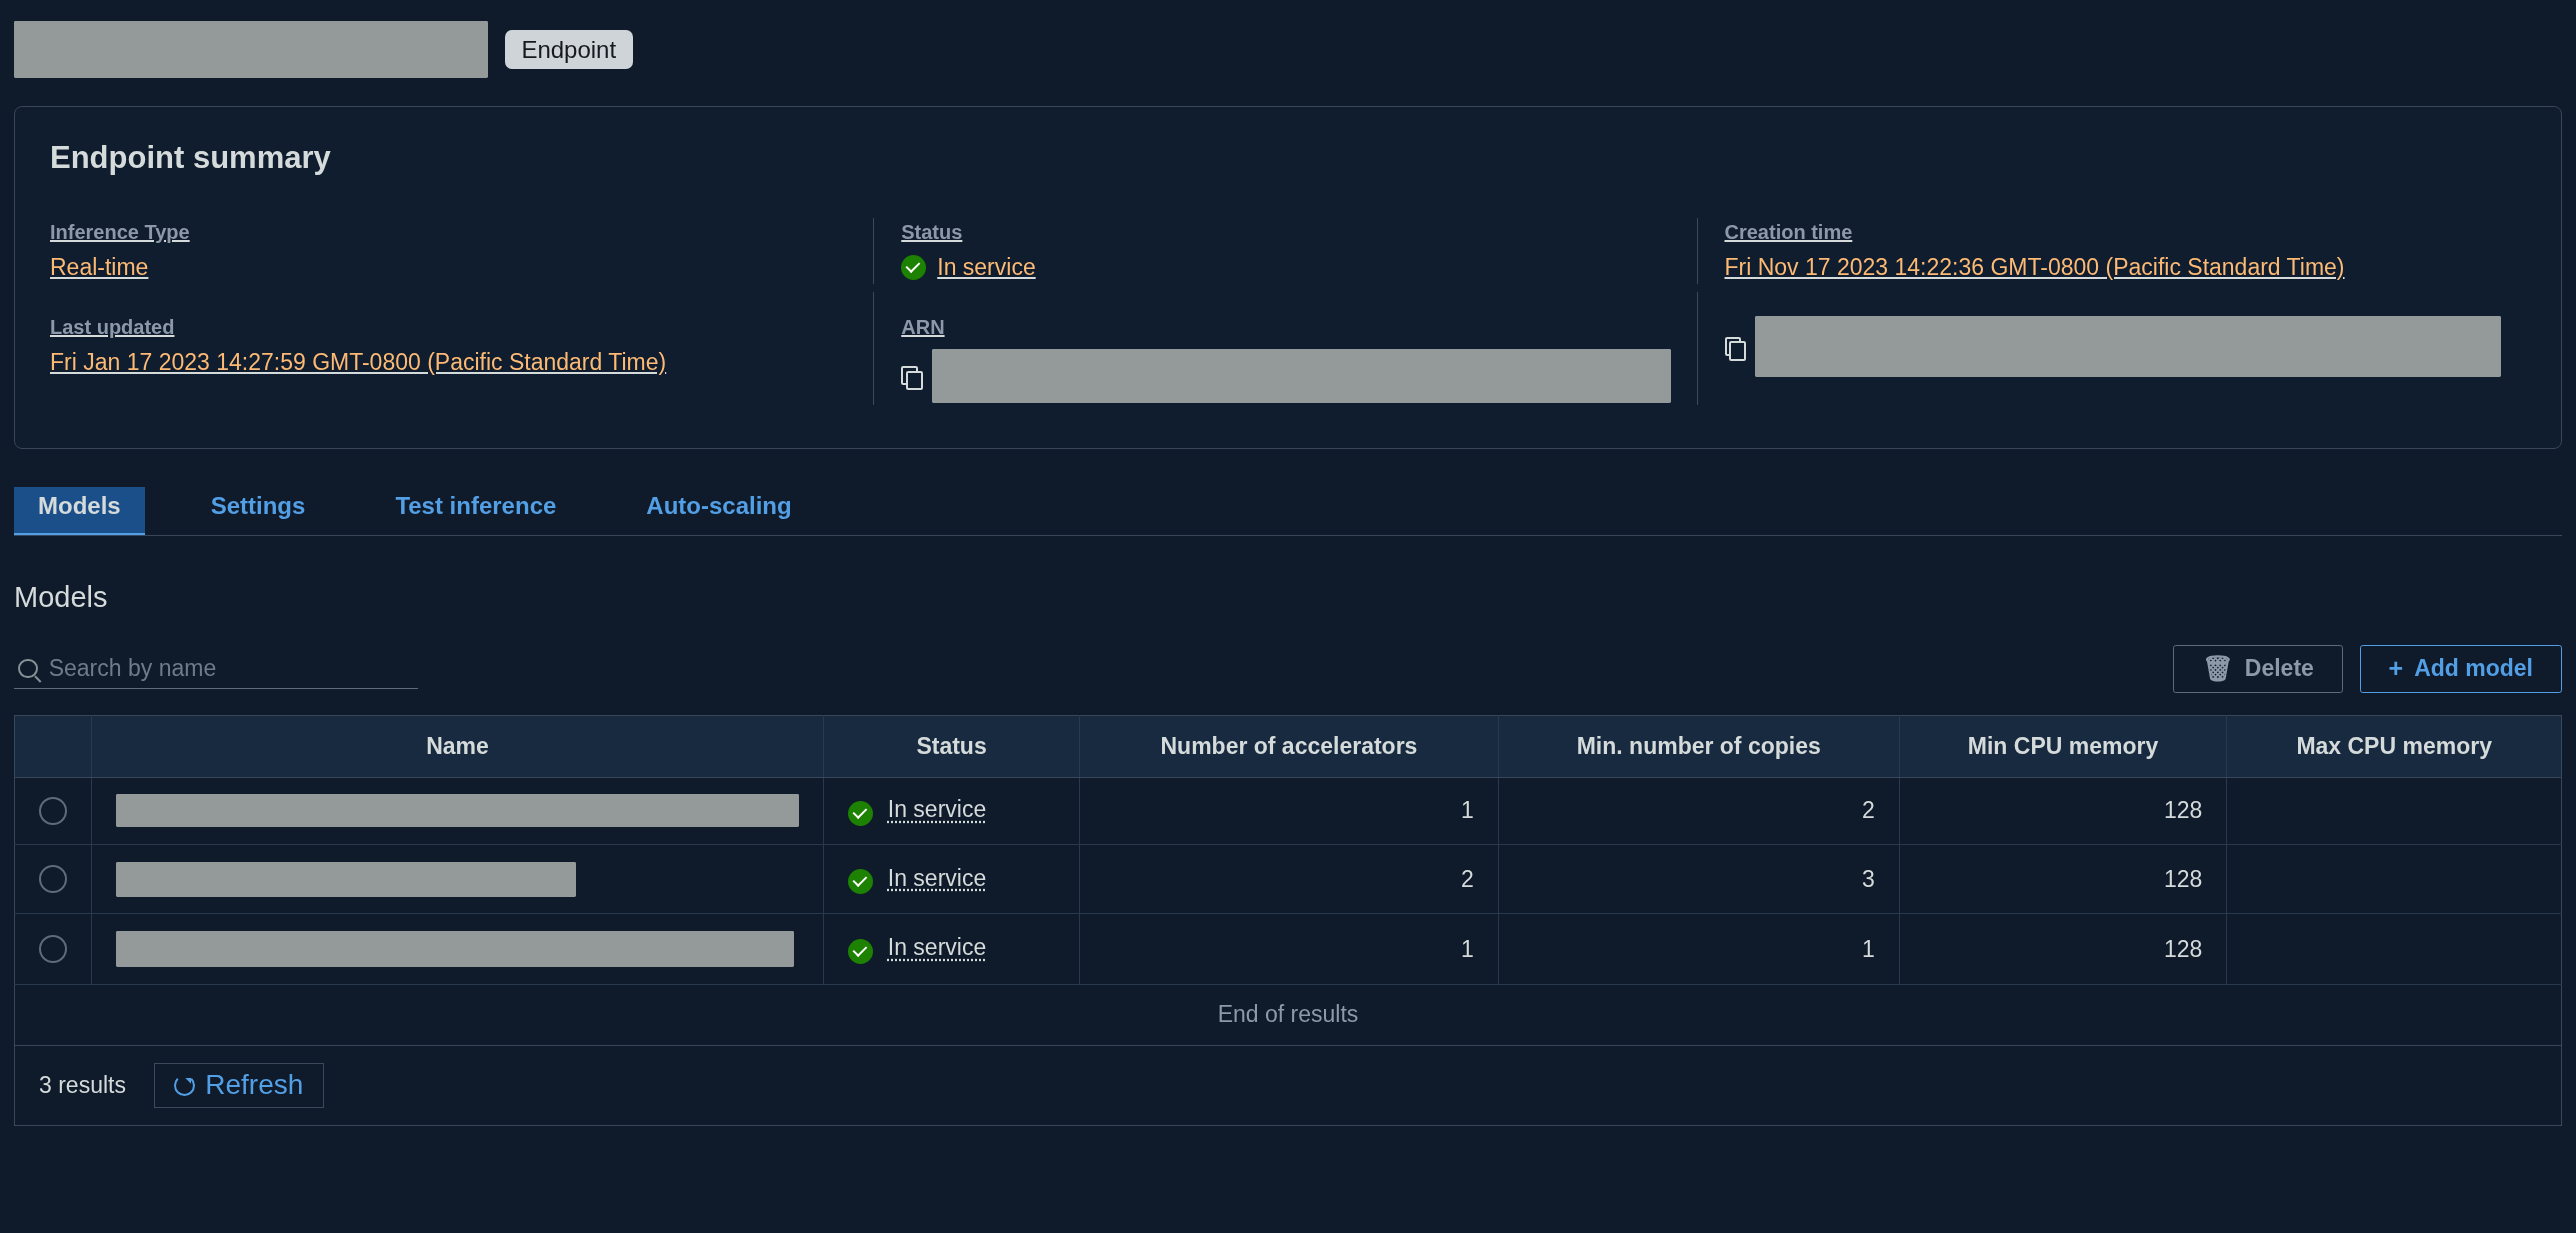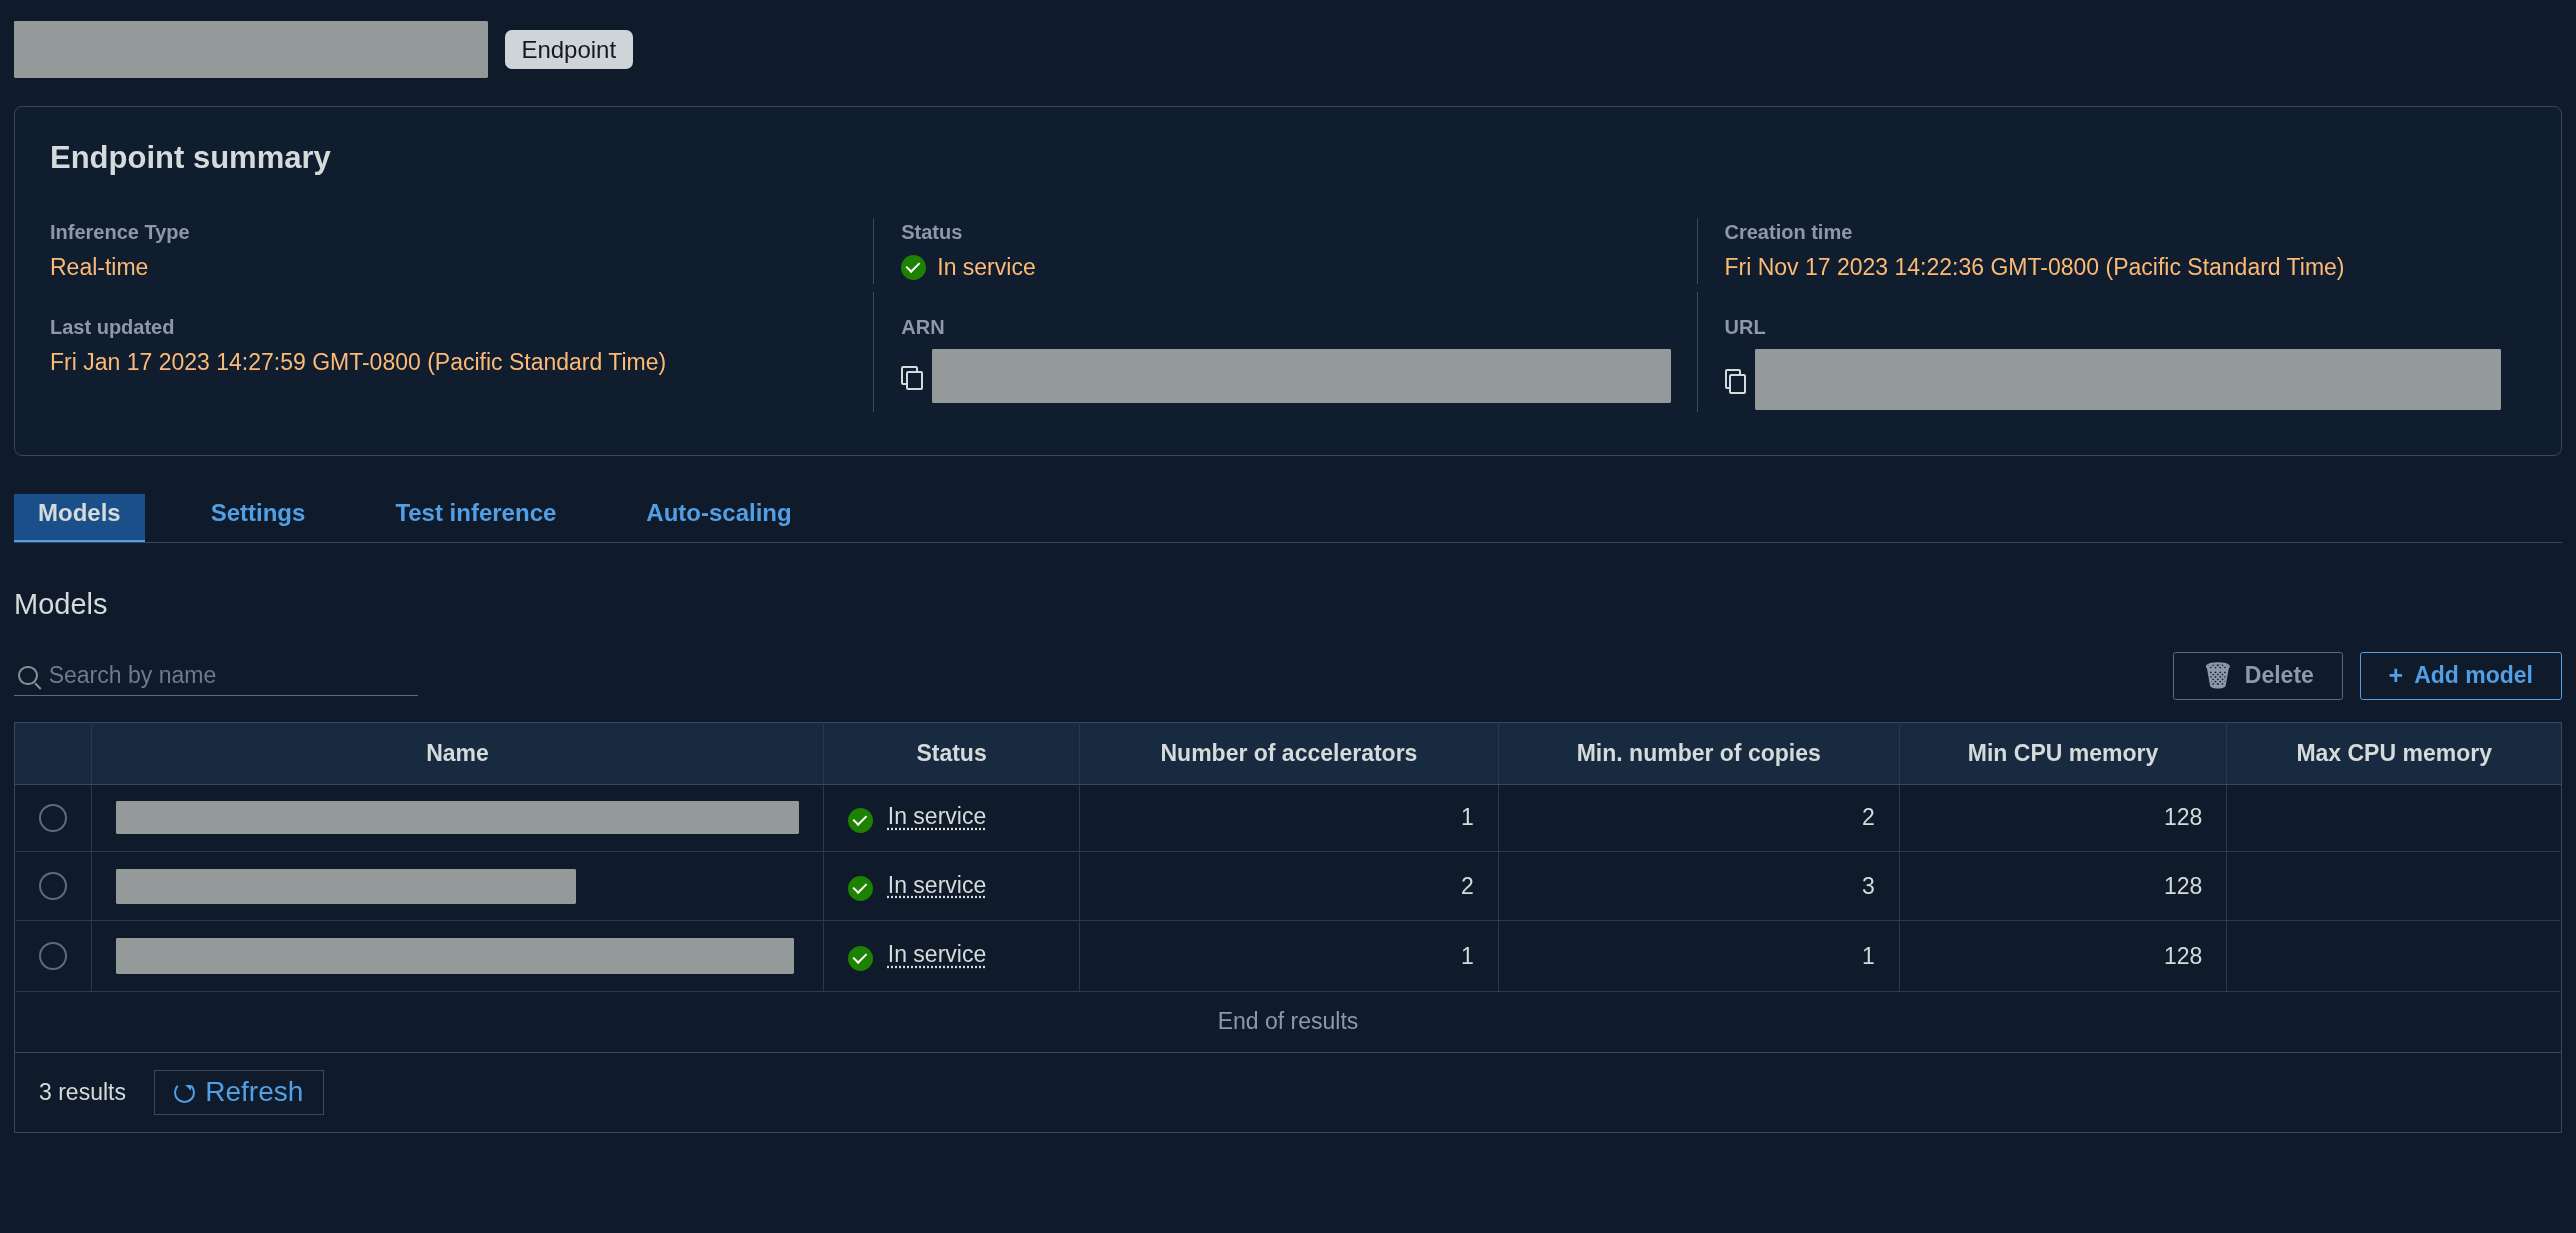--- a/index.html
+++ b/index.html
@@ -47,20 +47,21 @@
     color: #d5dbdb;
     margin-bottom: 38px;
   }
   .summary-grid {
     display: grid;
     grid-template-columns: 1fr 1fr 1fr;
   }
   .summary-cell {
     padding: 7px 25px 7px 0;
     position: relative;
+    text-decoration: underline;
   }
   .summary-cell.mid, .summary-cell.right {
     padding-left: 28px;
   }
   .vdiv {
     position: absolute;
     left: 0; top: 4.2px; bottom: 4.2px;
     width: 0.7px;
     background: #3c4a5c;
   }
@@ -337,21 +338,20 @@
     <div class="summary-cell mid" style="padding-top:28px;">
       <div class="vdiv"></div>
       <div class="summary-label">ARN</div>
       <div class="summary-value">
         <span class="copy-icon"></span>
         <div class="redact-box" style="width:739px;height:54px;"></div>
       </div>
     </div>
     <div class="summary-cell right" style="padding-top:28px;">
       <div class="vdiv"></div>
-      <div class="summary-label">URL</div>
       <div class="summary-value">
         <span class="copy-icon"></span>
         <div class="redact-box" style="width:746px;height:61px;"></div>
       </div>
     </div>
   </div>
 </div>
 
 <div class="tabs">
   <div class="tab active">Models</div>

